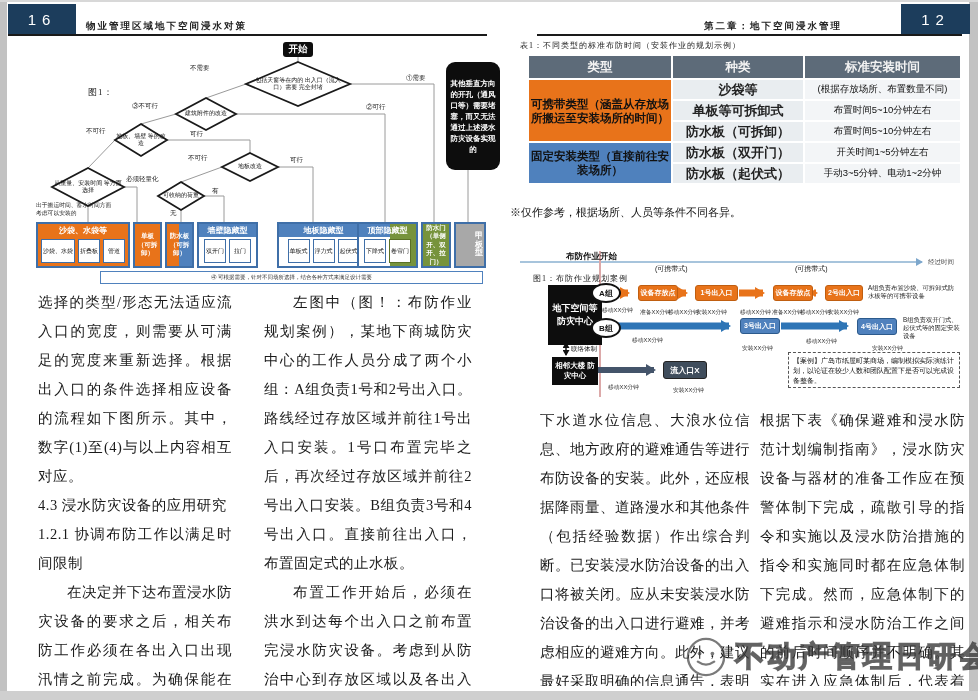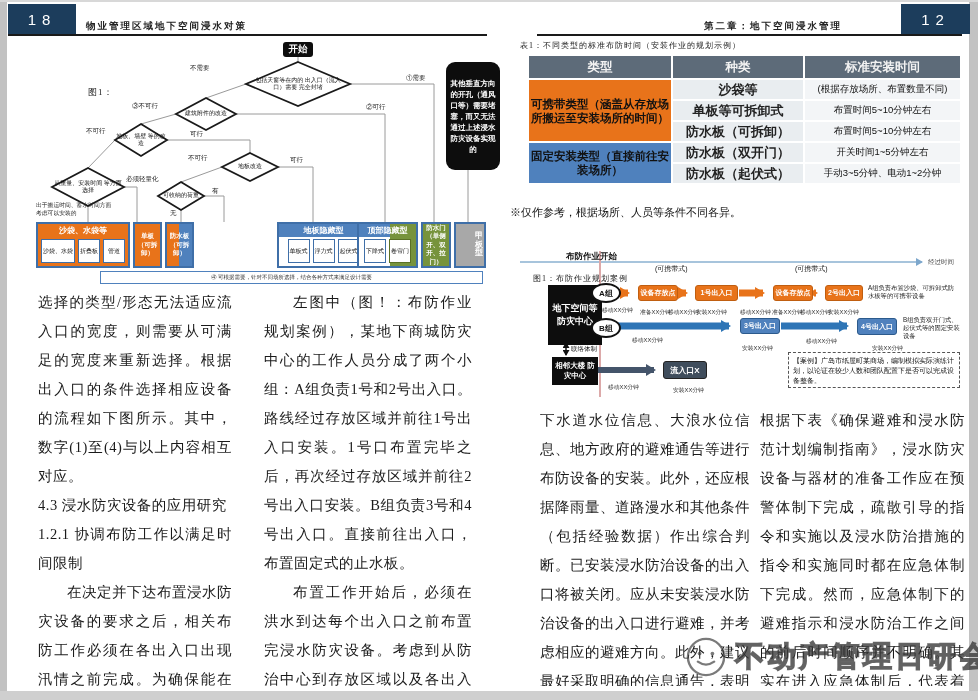--- a/index.html
+++ b/index.html
@@ -70,21 +70,21 @@
 </head>
 <body>
 
 <div class="screen">
 
   <div class="abs edge" style="left:0;top:0;width:7px;height:700px;"></div>
   <div class="abs edge" style="left:969px;top:0;width:9px;height:700px;"></div>
   <div class="abs edge" style="left:0;top:691px;width:978px;height:9px;background:#cfcfcf;"></div>
   <div class="abs edge" style="left:0;top:0;width:978px;height:2px;background:#d8d8d8;"></div>
 
-  <div class="abs pgnum" style="left:8px;top:4px;width:68px;height:30px;">18</div>
+  <div class="abs pgnum" style="left:8px;top:4px;width:68px;height:30px;">16</div>
   <div class="abs htitle" style="left:86px;top:20px;">物业管理区域地下空间浸水对策</div>
   <div class="abs hrule" style="left:8px;top:34px;width:479px;height:2px;"></div>
 
   <div class="abs htitle" style="left:704px;top:20px;width:155px;text-align:left;">第二章：地下空间浸水管理</div>
   <div class="abs pgnum" style="left:901px;top:4px;width:69px;height:30px;">12</div>
   <div class="abs hrule" style="left:537px;top:34px;width:425px;height:2px;"></div>
 
   <svg class="overlay" width="978" height="700" viewBox="0 0 978 700">
     <defs>
       <marker id="mO" markerUnits="userSpaceOnUse" markerWidth="10" markerHeight="12" refX="8" refY="6" orient="auto">
@@ -177,20 +177,27 @@
   <div class="abs cat" style="left:36px;top:222px;width:94px;height:46px;background:#e8731a;">
     <div class="hd">沙袋、水袋等</div>
     <div class="bd">
       <span class="chip">沙袋、水袋</span>
       <span class="chip">折叠板</span>
       <span class="chip">管道</span>
     </div>
   </div>
   <div class="abs solidcat" style="left:133px;top:222px;width:29px;height:46px;background:#e8731a;">单板（可拆卸）</div>
   <div class="abs solidcat" style="left:165px;top:222px;width:29px;height:46px;background:linear-gradient(90deg,#e8731a 50%,#4f81bd 50%);">防水板（可拆卸）</div>
+  <div class="abs cat" style="left:197px;top:222px;width:61px;height:46px;background:#fff;">
+    <div class="hd" style="background:#4f81bd;">墙壁隐藏型</div>
+    <div class="bd">
+      <span class="chip">双开门</span>
+      <span class="chip">拉门</span>
+    </div>
+  </div>
   <div class="abs cat" style="left:261px;top:222px;width:93px;height:46px;background:#fff;margin-left:16px;">
     <div class="hd" style="background:#4f81bd;">地板隐藏型</div>
     <div class="bd">
       <span class="chip">单板式</span>
       <span class="chip">浮力式</span>
       <span class="chip">起伏式</span>
     </div>
   </div>
   <div class="abs cat" style="left:357px;top:222px;width:61px;height:46px;background:#fff;">
     <div class="hd" style="background:linear-gradient(90deg,#4f81bd 55%,#77933c 55%);">顶部隐藏型</div>

